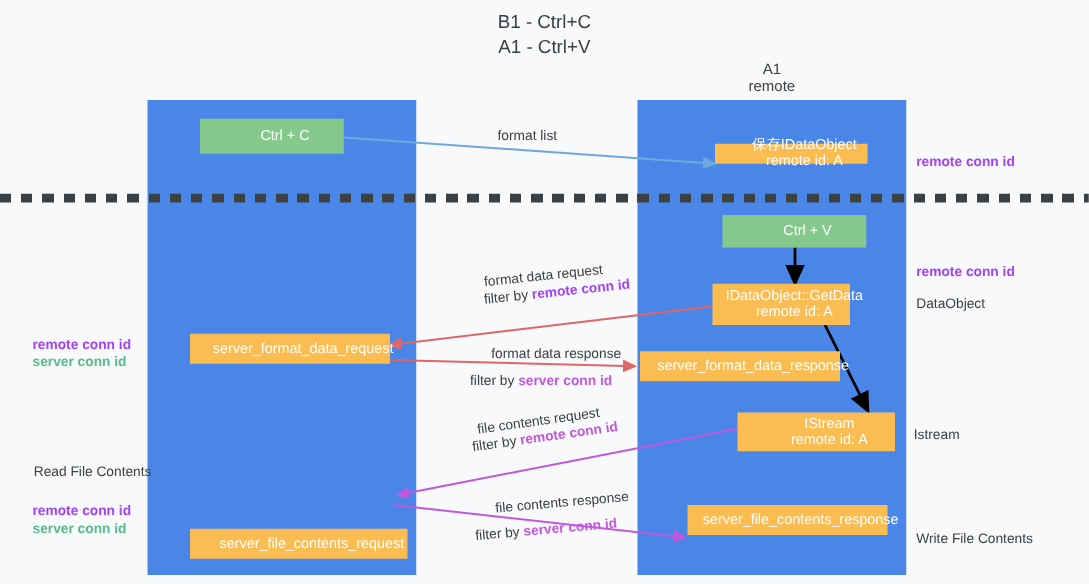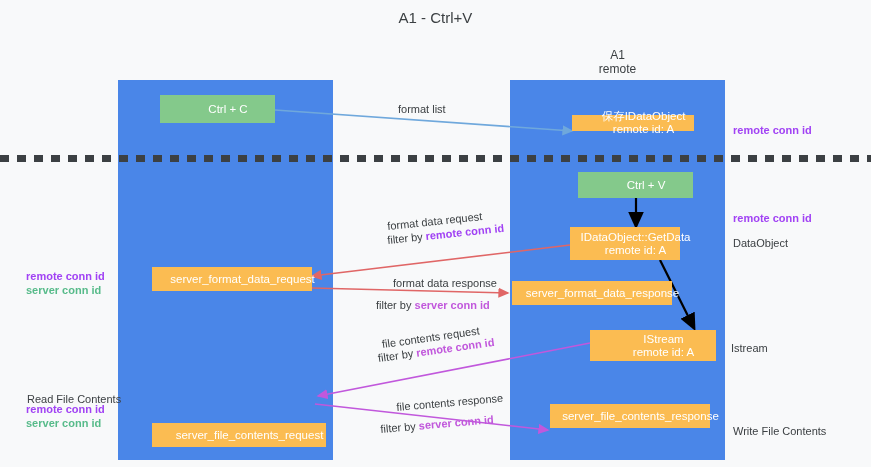--- a/index.html
+++ b/index.html
@@ -61,20 +61,21 @@
   .rot{transform-origin:left bottom;}
 
   svg.overlay{position:absolute;left:0;top:0;width:871px;height:467px;pointer-events:none;}
 </style>
 </head>
 <body>
 
 <div id="stage">
 
   <div class="title">
+    <div>B1 - Ctrl+C</div>
     <div>A1 - Ctrl+V</div>
   </div>
 
   <div class="lane" style="left:118px;top:80px;width:215px;height:380px;"></div>
   <div class="lane" style="left:510px;top:80px;width:215px;height:380px;"></div>
 
   <div class="col-head" style="left:510px;top:48px;width:215px;">
     <span class="l1">A1</span>
     <span class="l2">remote</span>
   </div>
@@ -175,17 +176,17 @@
 
   <div class="lbl purple" style="left:733px;top:123px;">remote conn id</div>
   <div class="lbl purple" style="left:733px;top:211px;">remote conn id</div>
   <div class="lbl dark" style="left:733px;top:236px;">DataObject</div>
   <div class="lbl dark" style="left:731px;top:341px;">Istream</div>
   <div class="lbl dark" style="left:733px;top:424px;">Write File Contents</div>
 
   <div class="lbl purple" style="left:26px;top:269px;">remote conn id</div>
   <div class="lbl green" style="left:26px;top:283px;">server conn id</div>
 
-  <div class="lbl dark" style="left:27px;top:392px;">Read File Contents</div>
+  <div class="lbl dark" style="left:27px;top:371px;">Read File Contents</div>
   <div class="lbl purple" style="left:26px;top:402px;">remote conn id</div>
   <div class="lbl green" style="left:26px;top:416px;">server conn id</div>
 
 </div>
 
 </body></html>

